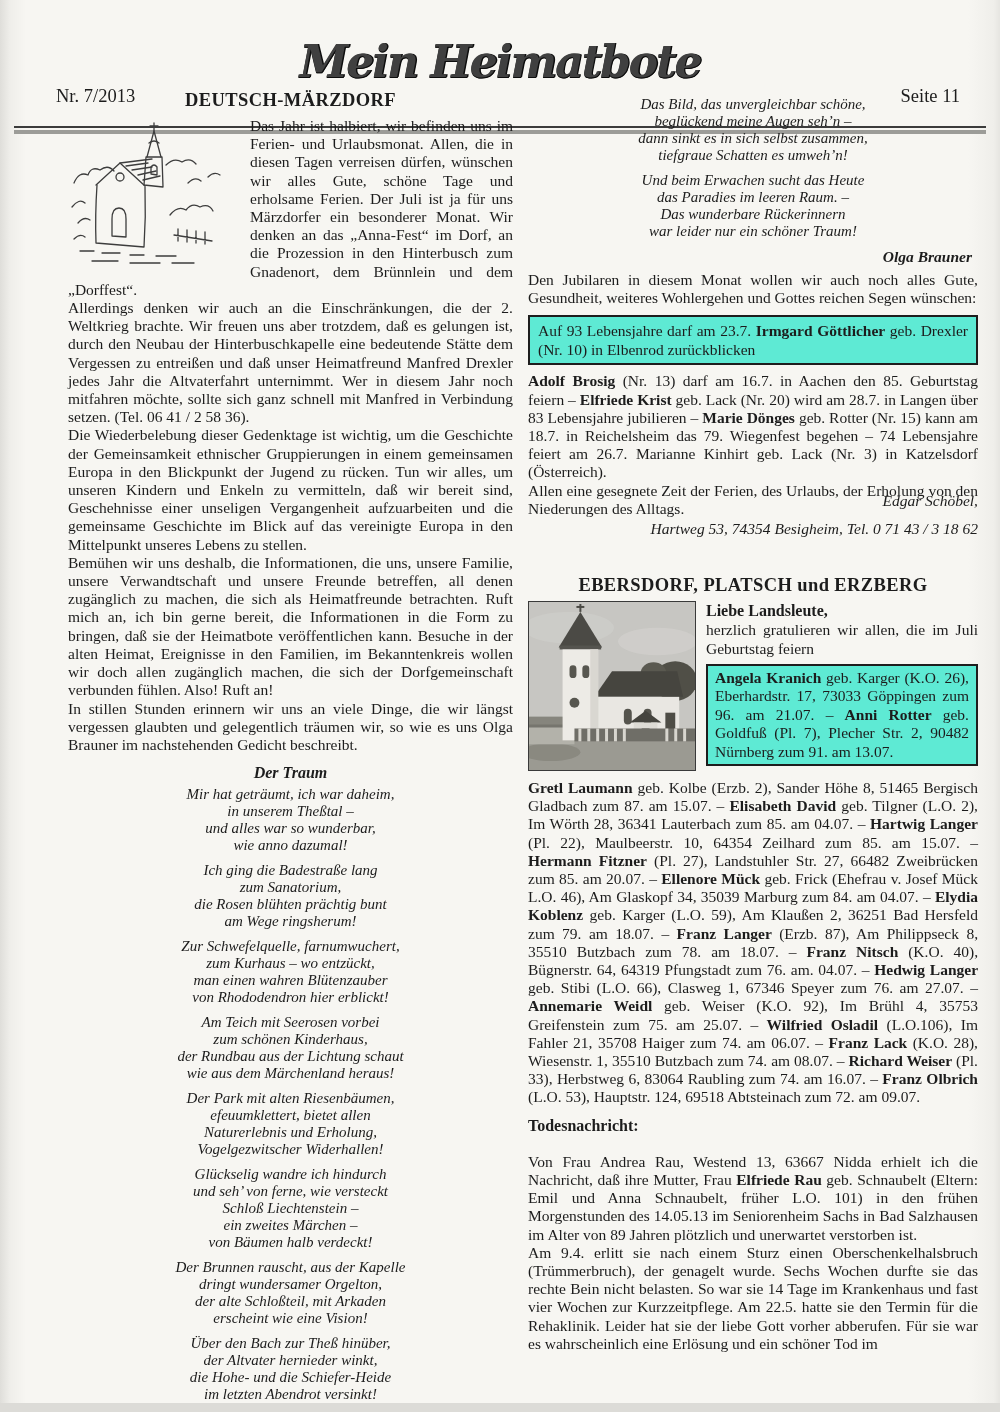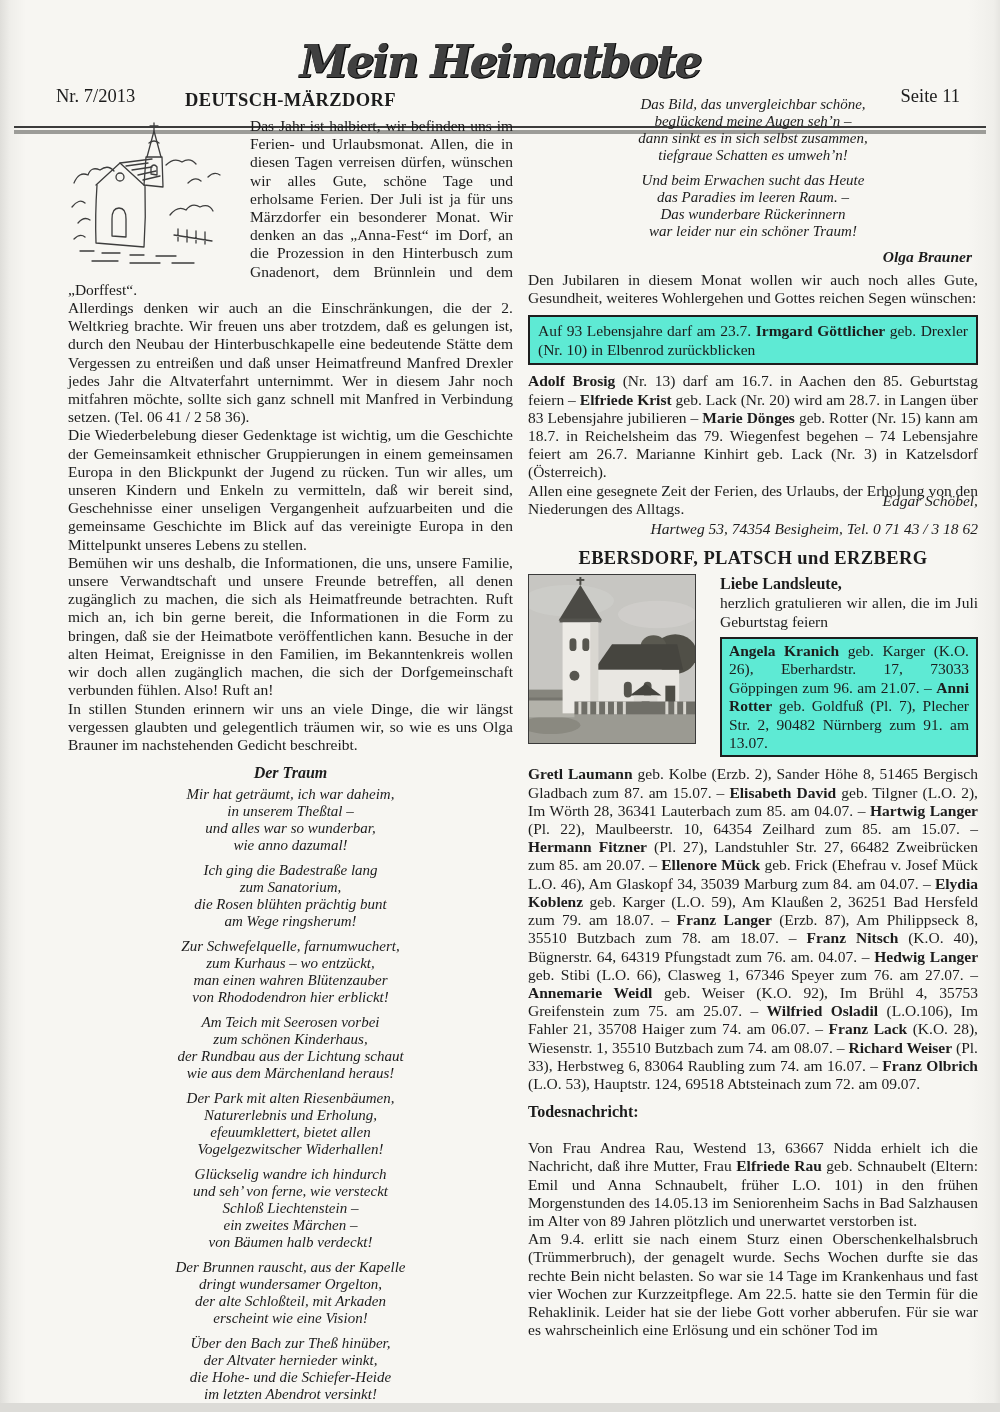--- a/index.html
+++ b/index.html
@@ -18,40 +18,40 @@
     letter-spacing:-2px;color:#404040;
     text-shadow:1.4px 0 0 #0d0d0d,0 .7px 0 #0d0d0d,.7px .7px 0 #0d0d0d;
   }
   .rule{position:absolute;left:14px;right:14px;top:126px;border-top:2.5px solid #3c3c3c;}
   .rule::after{content:"";display:block;margin-top:2px;border-top:4px solid #9c9c98;}
   
   .cols{position:absolute;top:90px;left:52px;right:38px;display:flex;gap:15px;}
   .colL{width:445px;flex:none;margin-left:16px;}
   .colR{width:450px;flex:none;}
   .sect{font-size:18.5px;font-weight:bold;text-align:center;margin:0 0 6px 0;letter-spacing:.4px;}
-  .sect2{margin-top:10px;margin-bottom:5px;}
+  .sect2{margin-top:37px;margin-bottom:5px;}
   .body{font-size:15.5px;line-height:18.2px;text-align:justify;margin:0;}
   .sketch{float:left;width:170px;height:150px;margin:2px 12px 2px 0;}
   .sketch svg{width:100%;height:100%;}
   
   .poem{text-align:center;font-style:italic;font-size:15px;line-height:17px;}
   .poemL{margin-top:10px;clear:both;}
   .poemR{margin-top:6px;}
   .poem-title{font-weight:bold;font-size:16px;margin-bottom:5px;}
   .stanza{margin-bottom:8px;}
   .attribution{text-align:right;font-style:italic;font-weight:600;font-size:15.5px;padding-right:6px;margin-top:1px;}
   
   .hl-box{border:2px solid #1e1e1e;background:#5eead4;padding:4px 8px;font-size:15.5px;line-height:19px;text-align:justify;margin:8px 0 7px;}
   .box2{margin:6px 0 0;line-height:18.4px;padding:3px 7px;}
   .closing{position:relative;}
   .sig{position:absolute;right:0;bottom:8px;font-style:italic;background:transparent;}
   .address{text-align:right;font-style:italic;font-size:15.5px;line-height:19px;margin:1px 0 0;}
   .subhead{font-weight:bold;font-size:16px;margin:10px 0 18px;}
   
-  .photo-row{display:flex;gap:24px;margin-top:2px;}
+  .photo-row{display:flex;gap:10px;margin-top:2px;}
   .photo-frame{width:168px;height:170px;flex:none;border:1.5px solid #3a3a3a;background:#c7c6c2;box-sizing:border-box;}
   .photo-frame svg{width:100%;height:100%;display:block;}
   .beside{flex:1;}
   .greet-bold{font-weight:bold;font-size:16px;line-height:19px;}
   .greet{font-size:15.5px;line-height:19px;text-align:justify;}
   .list2{margin-top:8px;}
   .mt6{margin-top:6px;}
 </style>
 </head>
 <body>
@@ -129,22 +129,22 @@
             <div>von Rhododendron hier erblickt!</div>
           </div>
         <div class="stanza">
             <div>Am Teich mit Seerosen vorbei</div>
             <div>zum schönen Kinderhaus,</div>
             <div>der Rundbau aus der Lichtung schaut</div>
             <div>wie aus dem Märchenland heraus!</div>
           </div>
         <div class="stanza">
             <div>Der Park mit alten Riesenbäumen,</div>
+            <div>efeuumklettert, bietet allen</div>
             <div>Naturerlebnis und Erholung,</div>
-            <div>efeuumklettert, bietet allen</div>
             <div>Vogelgezwitscher Widerhallen!</div>
           </div>
         <div class="stanza">
             <div>Glückselig wandre ich hindurch</div>
             <div>und seh’ von ferne, wie versteckt</div>
             <div>Schloß Liechtenstein –</div>
             <div>ein zweites Märchen –</div>
             <div>von Bäumen halb verdeckt!</div>
           </div>
         <div class="stanza">

